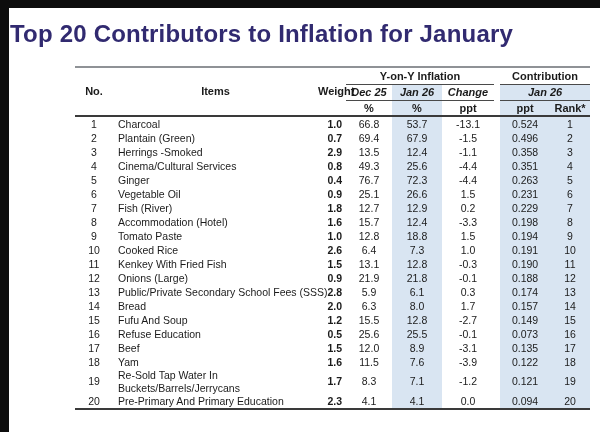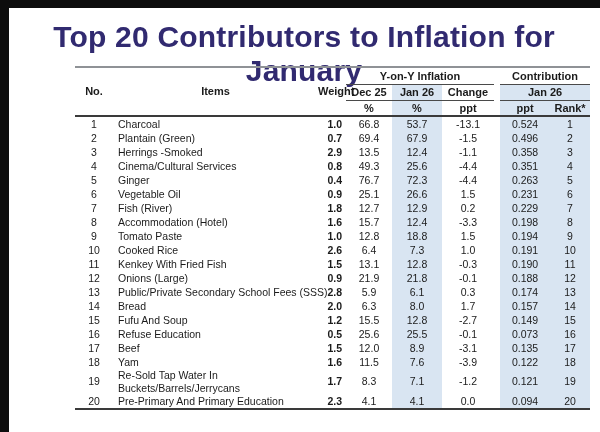--- a/index.html
+++ b/index.html
@@ -11,42 +11,42 @@
     font-family: "Liberation Sans", sans-serif;
     overflow: hidden;
   }
   .frame { position: relative; width: 600px; height: 432px; background: #ffffff; }
   .bar-top  { position: absolute; top: 0; left: 0; width: 600px; height: 8px;  background: var(--bar, #0d0d0d); }
   .bar-left { position: absolute; top: 0; left: 0; width: 9px;  height: 432px; background: var(--bar, #0d0d0d); }
 
   .title {
     position: absolute;
     top: 20px; left: 10px; width: 588px;
-    text-align: center;
-    font-size: 30px;
+    text-align: left;
+    font-size: 24px;
     font-weight: bold;
     letter-spacing: 0.2px;
     color: var(--title-color, #312a70);
   }
 
   table.data {
     position: absolute;
     top: 66px; left: 75px;
     width: 515px;
     border-collapse: separate;
     border-spacing: 0;
     table-layout: fixed;
     color: #1b1b1b;
   }
   th, td { padding: 0; margin: 0; }
 
   
   th { font-weight: bold; font-size: 11px; vertical-align: middle; line-height: 13px; }
   .h1 th { height: 16px; margin-top: 32px; }
-  .h2 th { height: 15px; }
+  .h2 th { height: 15px; font-style: italic; }
   .h3 th { height: 14px; }
   .b-top   { border-top: 2px solid #8f9296; }
   .b-group { border-bottom: 1px solid #4a4a4a; }
   .b-thick { border-bottom: 2px solid #3a3a3a; }
   th.a-right { text-align: right; white-space: nowrap; padding-right: 3px; }
   th.a-ctr   { text-align: center; }
 
   
   td {
     font-size: 10.5px;

